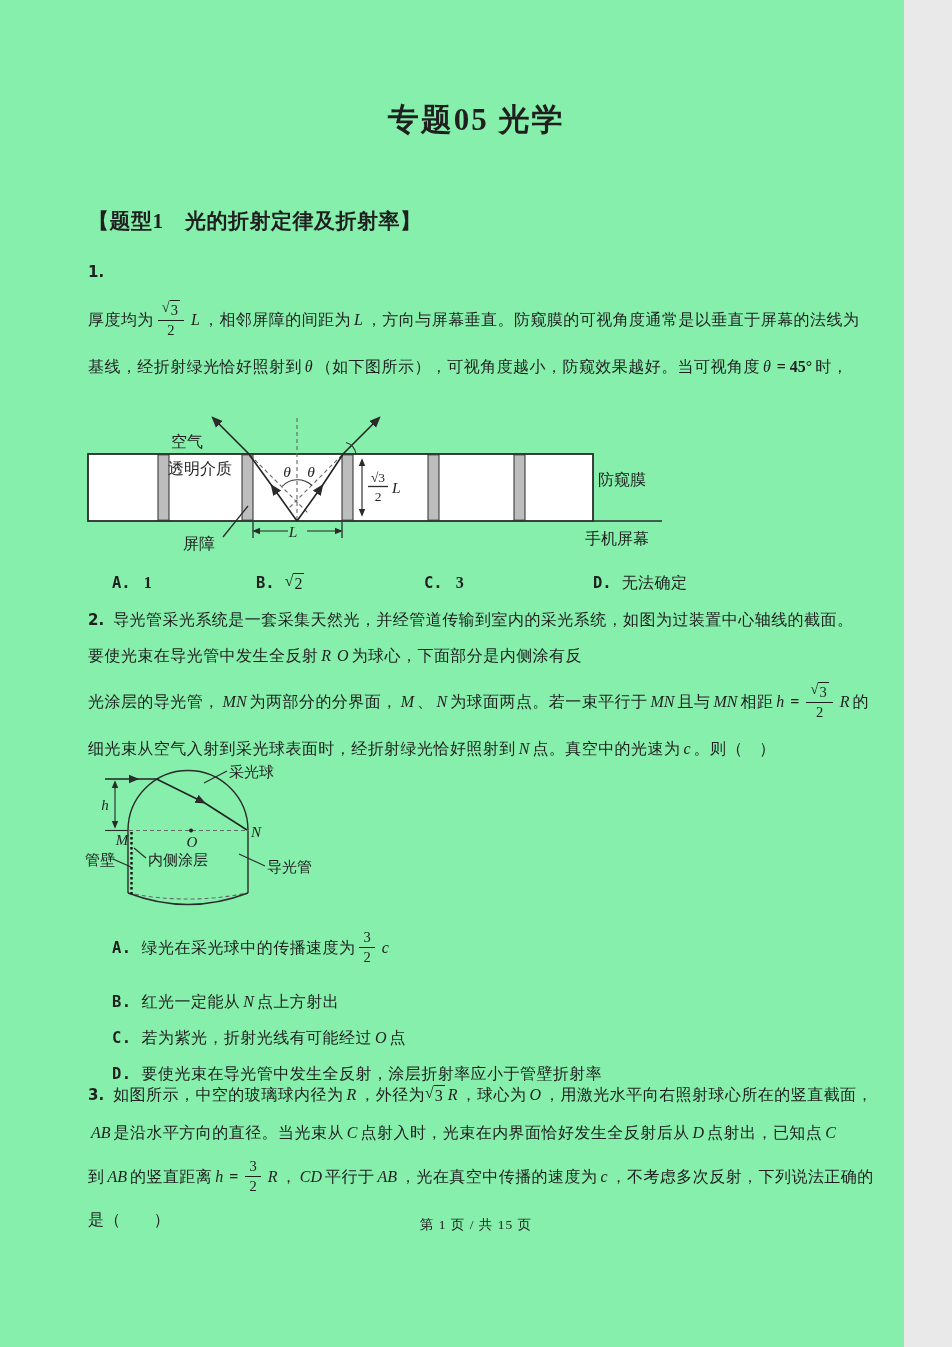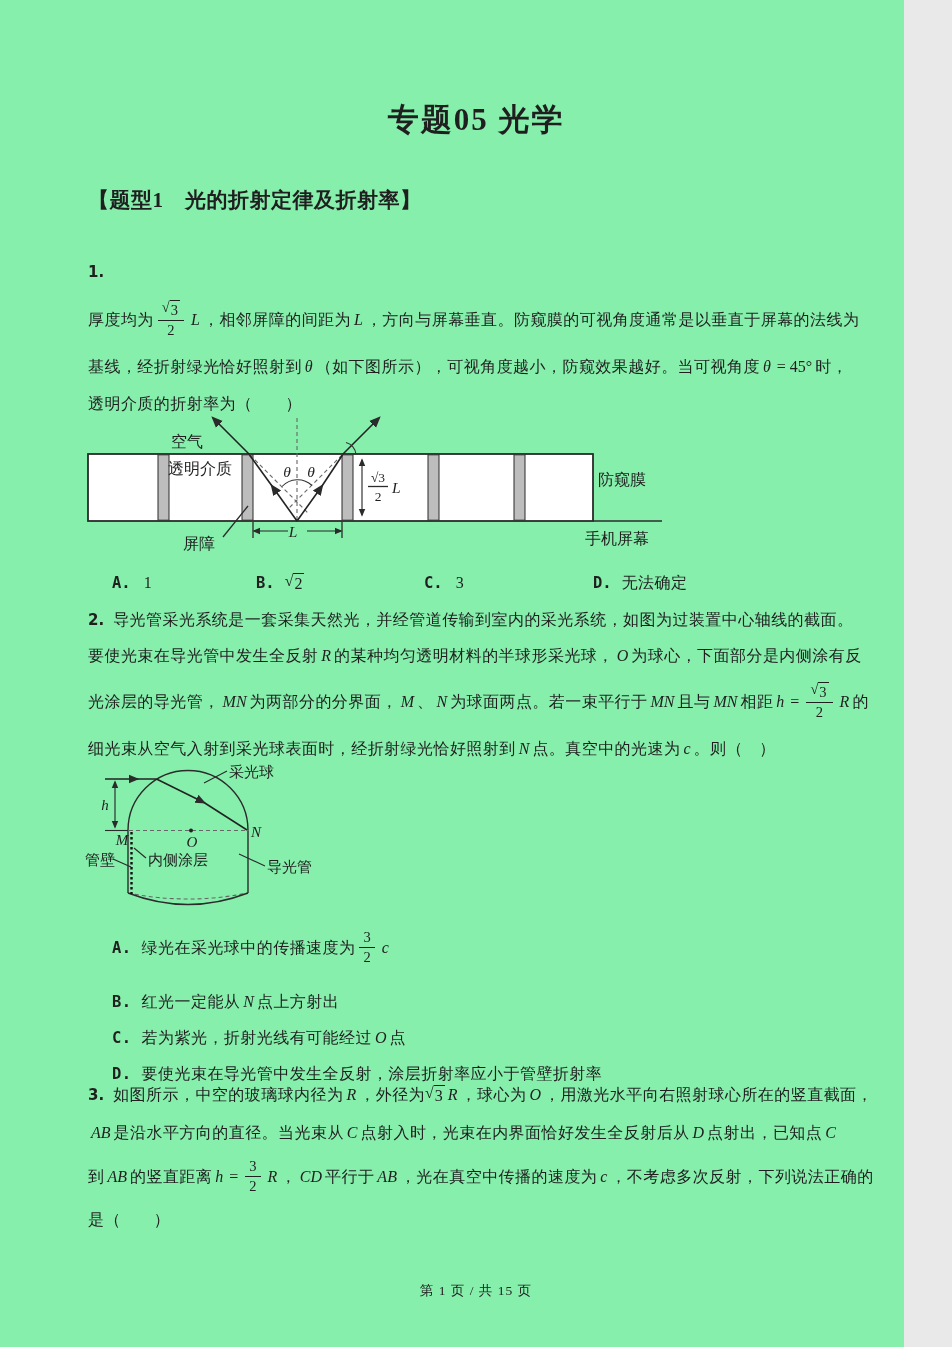--- a/index.html
+++ b/index.html
@@ -1,40 +1,40 @@
 <!DOCTYPE html>
 <html><head>
 <meta charset="utf-8">
 <style>
   html,body{margin:0;padding:0;background:#e9e9e9;}
   #page{position:relative;width:904px;height:1347px;background:#86efac;overflow:hidden;
         font-family:"Liberation Serif",serif;color:#1f1f1f;}
   .title{position:absolute;top:99px;left:0;width:952px;text-align:center;
          font-size:31px;font-weight:bold;letter-spacing:2px;}
-  .heading{position:absolute;top:186px;left:88px;font-size:21px;font-weight:bold;letter-spacing:0.5px;}
+  .heading{position:absolute;top:207px;left:88px;font-size:21px;font-weight:bold;letter-spacing:0.5px;}
   .para{position:absolute;left:88px;width:792px;}
   .line{display:flex;align-items:center;font-size:16px;letter-spacing:0.45px;white-space:nowrap;}
   .lh36{height:36px}.lh38{height:38px}.lh40{height:40px}.lh50{height:50px}.lh56{height:56px}
   .cjk{font-family:"Liberation Serif",serif;}
   .qnum{font-family:"DejaVu Sans",sans-serif;font-size:15px;font-weight:bold;margin-right:9px;letter-spacing:0;}
   .mvar{font-family:"Liberation Serif",serif;font-style:italic;margin:0 3px;letter-spacing:0;}
-  .mrom{font-family:"Liberation Serif",serif;margin:0 3px;letter-spacing:0;}
+  .mrom{font-family:"Liberation Serif",serif;margin:0 3px;letter-spacing:0;font-weight:bold;}
   .sqrt{display:inline-flex;align-items:flex-start;font-family:"Liberation Serif",serif;letter-spacing:0;}
   .sqrt .sqg{line-height:1.05;}
   .sqrt .rad{border-top:1.3px solid #1f1f1f;padding:0 2px 0 1px;line-height:1.25;}
   .frac{display:inline-flex;flex-direction:column;align-items:center;vertical-align:middle;
         margin:0 4px;font-family:"Liberation Serif",serif;font-size:14.5px;letter-spacing:0;}
   .frac .fn{display:flex;justify-content:center;border-bottom:1.3px solid #1f1f1f;padding:0 4px 1px 4px;line-height:1.15;}
   .frac .fd{line-height:1.2;padding-top:1px;}
   .optrow{position:absolute;top:566px;left:88px;width:792px;height:34px;}
   .opt{position:absolute;top:0;height:34px;display:flex;align-items:center;font-size:16px;}
   .optL{font-family:"DejaVu Sans Mono",monospace;font-size:15.5px;font-weight:bold;margin-right:10px;}
   .optlist{position:absolute;left:112px;width:780px;}
   .optline{display:flex;align-items:center;font-size:16px;letter-spacing:0.45px;white-space:nowrap;}
-  .footer{position:absolute;top:1282px;left:0;width:952px;text-align:center;
+  .footer{position:absolute;top:1216px;left:0;width:952px;text-align:center;
           font-size:13.5px;letter-spacing:1px;color:#222;}
   
   svg{position:absolute;overflow:visible;}
   .strip{fill:#ffffff;stroke:#2b2b2b;stroke-width:1.8;}
   .bar{fill:#bdbdbd;stroke:#2b2b2b;stroke-width:1;}
   .ln{stroke:#2b2b2b;stroke-width:1.3;}
   .ray{stroke:#222;stroke-width:1.6;}
   .dsh{stroke:#666;stroke-width:1.1;stroke-dasharray:4 3;}
   .dim{stroke:#222;stroke-width:1.1;}
   .arc{stroke:#333;stroke-width:1.1;fill:none;}
@@ -79,23 +79,20 @@
         <span class="cjk">，方向与屏幕垂直。防窥膜的可视角度通常是以垂直于屏幕的法线为</span>
       </div>
     <div class="line lh38">
         <span class="cjk">基线，经折射绿光恰好照射到</span>
         <span class="mvar">θ</span>
         <span class="cjk">（如下图所示），可视角度越小，防窥效果越好。当可视角度</span>
         <span class="mvar">θ</span>
         <span class="mrom">= 45°</span>
         <span class="cjk">时，</span>
       </div>
-    <div class="line lh36">
-        <span class="cjk">透明介质的折射率为（　　）</span>
-      </div>
   </div>
 
   <svg style="left:85px;top:413px;" width="585" height="152" viewBox="0 0 585 152">
     <defs>
       <marker id="ar1" viewBox="0 0 10 10" refX="7.5" refY="5" markerWidth="7.5" markerHeight="7.5" orient="auto-start-reverse">
         <path d="M0,1 L9.5,5 L0,9 z" fill="#2b2b2b"></path>
       </marker>
     </defs>
     <rect class="strip" x="3" y="41" width="505" height="67"></rect>
     <line class="ln" x1="508" y1="108" x2="577" y2="108"></line>
@@ -174,21 +171,20 @@
   </div>
 
   <div class="para" style="top:602px;">
     <div class="line lh36">
         <span class="qnum">2.</span>
         <span class="cjk">导光管采光系统是一套采集天然光，并经管道传输到室内的采光系统，如图为过装置中心轴线的截面。</span>
       </div>
     <div class="line lh36">
         <span class="cjk">要使光束在导光管中发生全反射</span>
         <span class="mvar">R</span>
-        <span class="cjk">的某种均匀透明材料的半球形采光球，</span>
         <span class="mvar">O</span>
         <span class="cjk">为球心，下面部分是内侧涂有反</span>
       </div>
     <div class="line lh56">
         <span class="cjk">光涂层的导光管，</span>
         <span class="mvar">MN</span>
         <span class="cjk">为两部分的分界面，</span>
         <span class="mvar">M</span>
         <span class="cjk">、</span>
         <span class="mvar">N</span>

